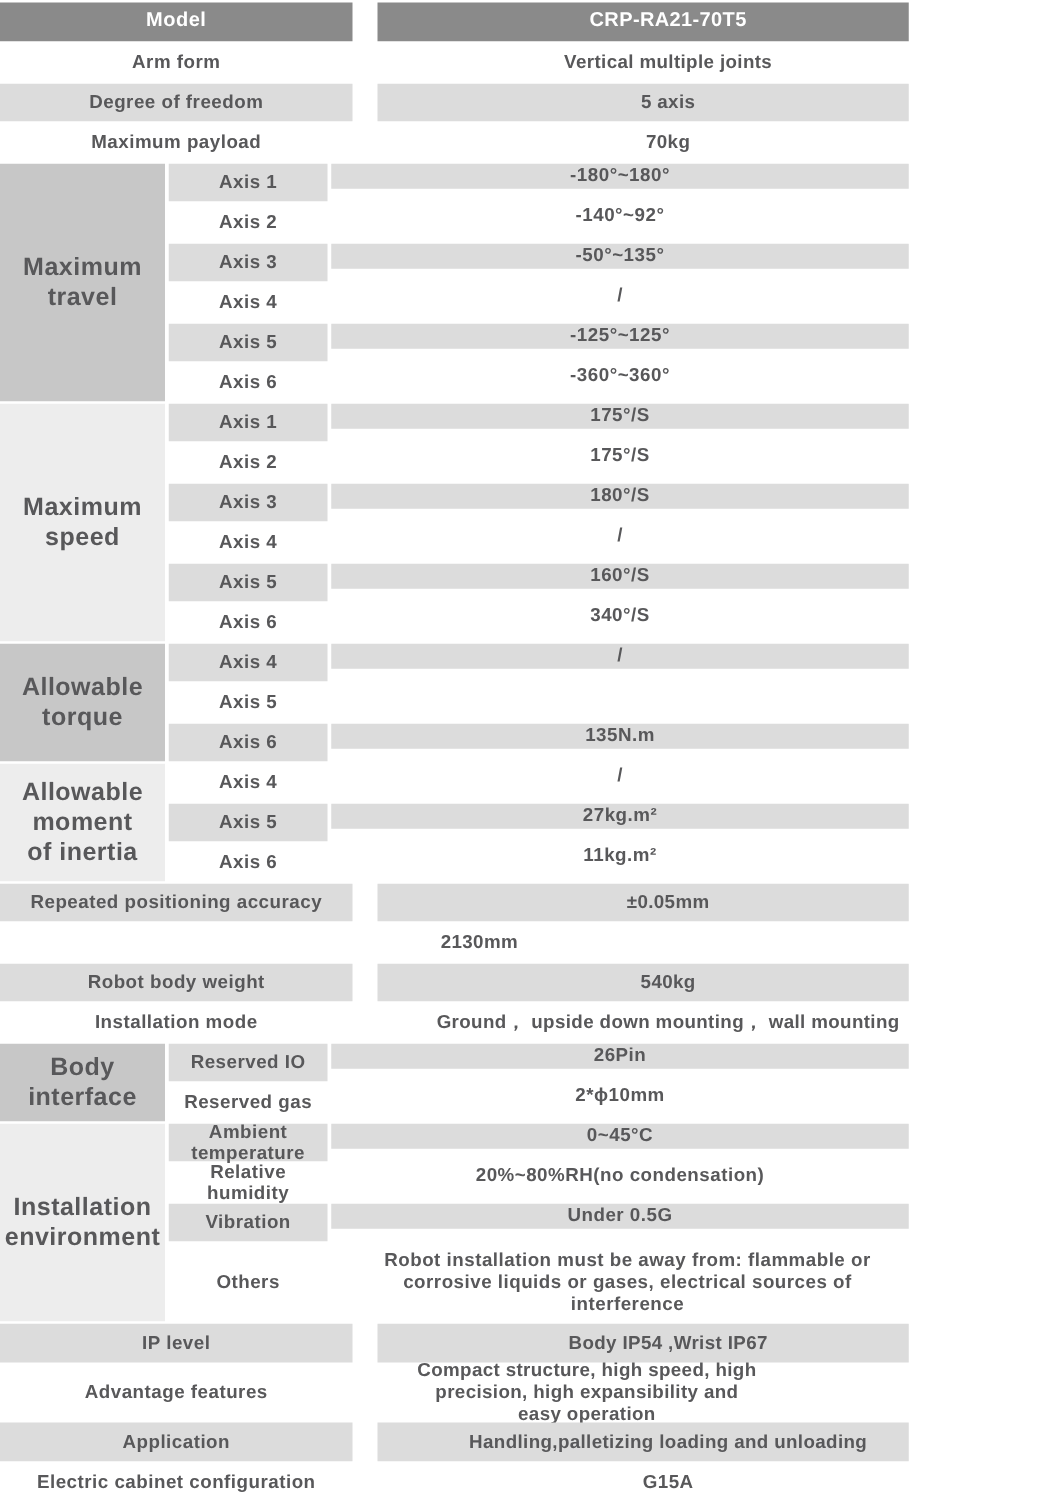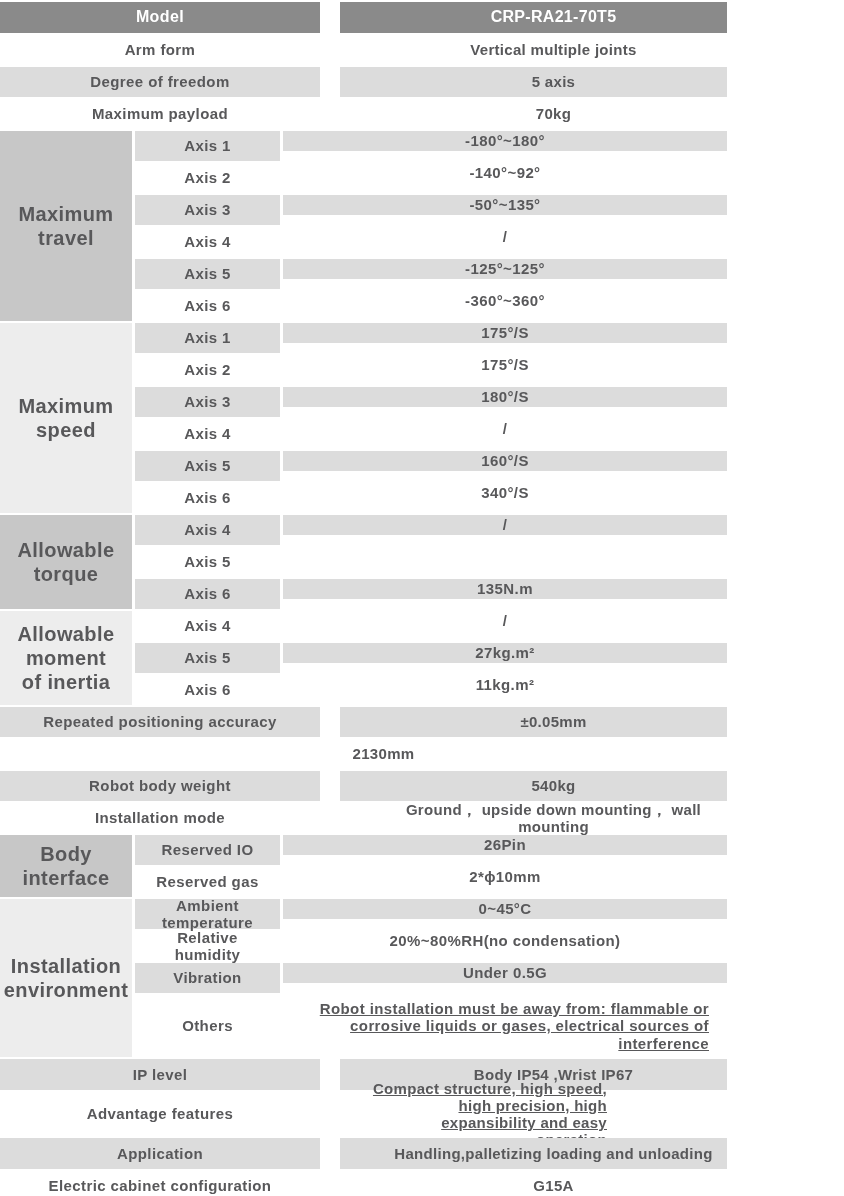--- a/index.html
+++ b/index.html
@@ -17,38 +17,38 @@
     font-family:"Liberation Sans",sans-serif;
     color:var(--text);
   }
   .page{width:844px;height:1196px;padding-top:2px;overflow:hidden;}
   .table{width:727px;}
   
   .row{display:flex;margin-bottom:2px;}
   .cell{display:flex;align-items:center;justify-content:center;
         font-weight:700;font-size:15px;letter-spacing:.4px;line-height:1.15;
         text-align:center;}
-  .label{width:320px;margin-right:20px;height:30px;}
+  .label{width:282px;margin-right:20px;height:30px;}
   .value{flex:1;height:30px;font-weight:700;letter-spacing:.3px;padding-left:40px;}
   .h31 .label,.h31 .value{height:31px;}
   .h44 .label,.h44 .value{height:44px;}
   .shade-gray .label,.shade-gray .value{background:var(--stripe);}
   .header-row .label,.header-row .value{background:var(--header_bg);color:var(--header_text);font-size:16px;}
-  .value-left{justify-content:flex-start;text-align:right;padding-left:30px;padding-right:18px;text-decoration:underline;}
+  .value-left{justify-content:flex-start;text-align:center;padding-left:30px;padding-right:18px;}
   
   .group{display:flex;margin-bottom:2px;}
   .sidebar{width:132px;margin-right:3px;display:flex;align-items:center;justify-content:center;
            font-weight:700;font-size:20px;letter-spacing:.4px;line-height:1.2;text-align:center;
            padding:0 16px;}
   .sidebar.dark{background:var(--sidebar_dark);}
   .sidebar.light{background:var(--sidebar_light);}
   .group-rows{flex:1;display:flex;flex-direction:column;}
   .grow{display:flex;margin-bottom:2px;}
   .grow:last-child{margin-bottom:0;}
-  .axis-label{width:145px;margin-right:3px;height:30px;padding:0 12px;}
+  .axis-label{width:127px;margin-right:3px;height:30px;padding:0 12px;}
   .gvalue{flex:1;height:20px;}
   .grow.shade-gray .axis-label,.grow.shade-gray .gvalue{background:var(--stripe);}
   .grow.h62 .axis-label,.grow.h62 .gvalue{height:62px;}
 </style>
 </head>
 <body>
 
 <div class="page">
   <div class="table">
 

